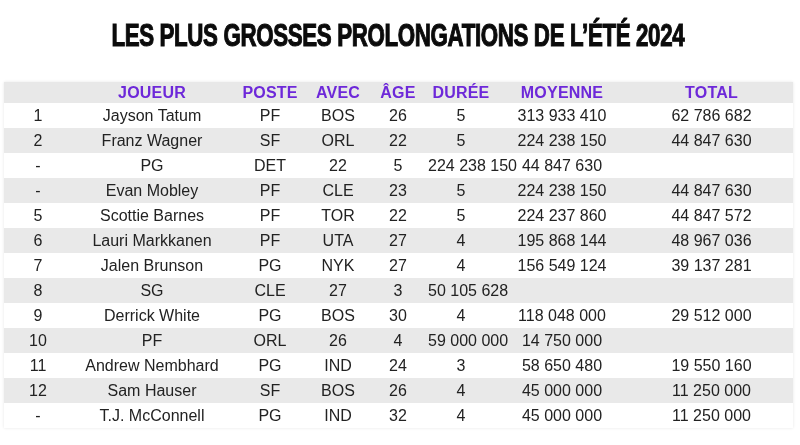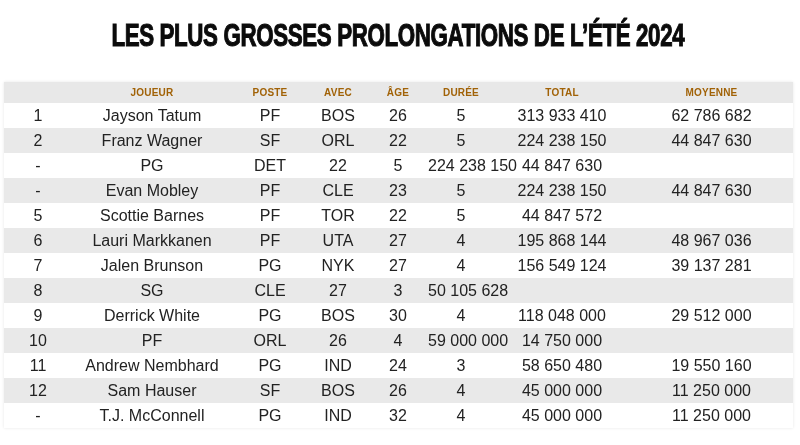--- a/index.html
+++ b/index.html
@@ -58,43 +58,43 @@
   }
   .cell {
     text-align: center;
     font-size: 16px;
     line-height: 1;
     color: #222222;
     white-space: nowrap;
     overflow: visible;
   }
   .header .cell {
-    font-size: 10px;
+    font-size: 16px;
     font-weight: bold;
     letter-spacing: 0.2px;
-    color: #a16207;
+    color: #6d28d9;
   }
 </style>
 </head>
 <body style="--header-bg: #e8e8e8; --alt-bg: #e9e9e9;">
 
 <div class="title-wrap">
   <span class="title">LES PLUS GROSSES PROLONGATIONS DE L’ÉTÉ 2024</span>
 </div>
 
 <div class="table">
   <div class="trow header">
     <div class="cell"></div>
     <div class="cell">JOUEUR</div>
     <div class="cell">POSTE</div>
     <div class="cell">AVEC</div>
     <div class="cell">ÂGE</div>
     <div class="cell">DURÉE</div>
+    <div class="cell">MOYENNE</div>
     <div class="cell">TOTAL</div>
-    <div class="cell">MOYENNE</div>
   </div>
   <div class="tbody">
       <div class="trow">
     <div class="cell">1</div>
     <div class="cell">Jayson Tatum</div>
     <div class="cell">PF</div>
     <div class="cell">BOS</div>
     <div class="cell">26</div>
     <div class="cell">5</div>
     <div class="cell">313 933 410</div>
@@ -129,20 +129,21 @@
     <div class="cell">224 238 150</div>
     <div class="cell">44 847 630</div>
   </div>
       <div class="trow">
     <div class="cell">5</div>
     <div class="cell">Scottie Barnes</div>
     <div class="cell">PF</div>
     <div class="cell">TOR</div>
     <div class="cell">22</div>
     <div class="cell">5</div>
+    <div class="cell">224 237 860</div>
     <div class="cell">44 847 572</div>
   </div>
       <div class="trow">
     <div class="cell">6</div>
     <div class="cell">Lauri Markkanen</div>
     <div class="cell">PF</div>
     <div class="cell">UTA</div>
     <div class="cell">27</div>
     <div class="cell">4</div>
     <div class="cell">195 868 144</div>

